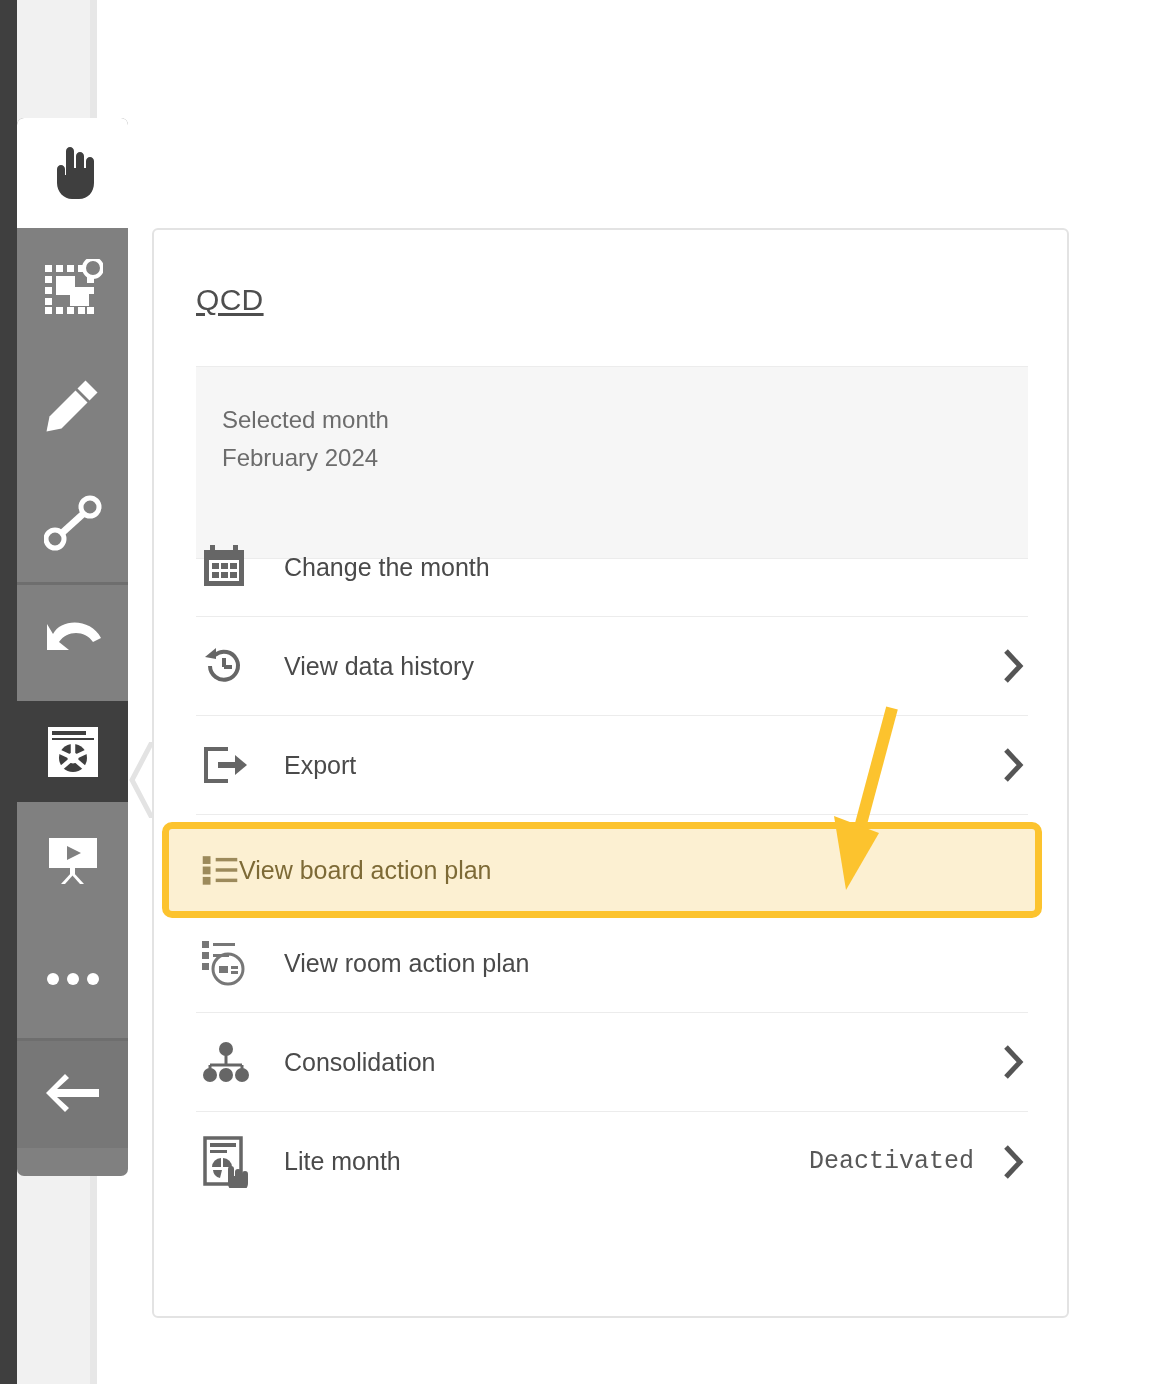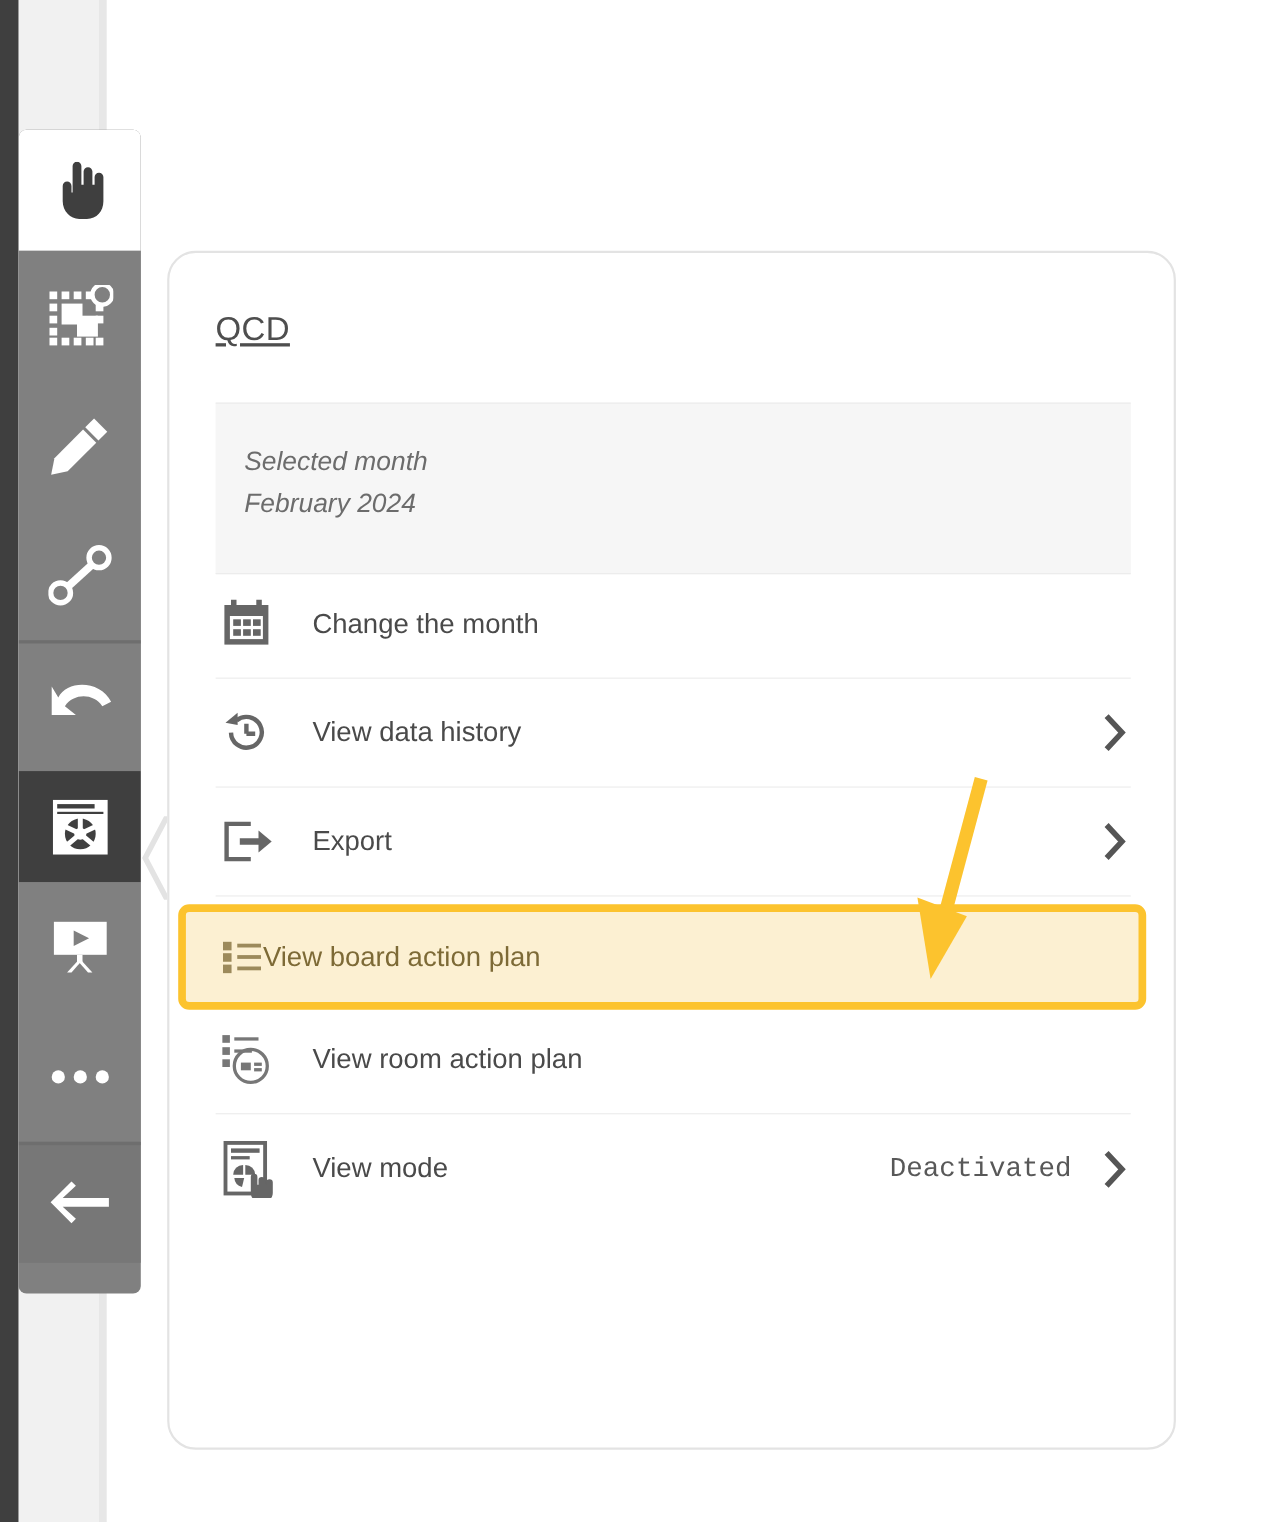--- a/index.html
+++ b/index.html
@@ -70,41 +70,40 @@
     z-index: 6;
   }
 
   
   .panel {
     position: absolute;
     left: 152px; top: 228px;
     width: 917px; height: 1090px;
     background: #ffffff;
     border: 2px solid #e3e3e3;
-    border-radius: 26px;
+    border-radius: 6px;
     z-index: 4;
   }
   .panel-title {
     position: absolute;
     left: 42px; top: 53px;
     font-size: 30px;
     color: #4e4e4e;
     letter-spacing: 0.3px;
   }
   .panel-title .u { text-decoration: underline; text-underline-offset: 3px; }
 
   .month-box {
     position: absolute;
     left: 42px; top: 136px;
-    width: 832px; height: 156px;
+    width: 832px; height: 193px;
     background: #f6f6f6;
     border-top: 1px solid #ececec;
     border-bottom: 1px solid #ececec;
     padding: 34px 0 0 26px;
-    font-style: italic;
   }
   .month-line {
     font-size: 24px;
     color: #6c6c6c;
     line-height: 38px;
     white-space: nowrap;
   }
 
   .menu {
     position: absolute;
@@ -397,34 +396,56 @@
             <circle cx="26" cy="30" r="15" fill="none" stroke="#777" stroke-width="3"></circle>
             <rect x="17" y="27" width="9" height="7" fill="#777"></rect>
             <rect x="29" y="27" width="7" height="3" fill="#777"></rect>
             <rect x="29" y="32" width="7" height="3" fill="#777"></rect>
           </svg>
         </div>
         <div class="row-label">View room action plan</div>
       </div>
 
 
+      <div class="row">
+        <div class="row-icon">
+          <svg width="48" height="42" viewBox="0 0 48 42">
+            <g fill="#666" stroke="#666" stroke-width="3">
+              <line x1="24" y1="10" x2="24" y2="24"></line>
+              <line x1="8" y1="24" x2="40" y2="24"></line>
+              <line x1="8" y1="24" x2="8" y2="31"></line>
+              <line x1="40" y1="24" x2="40" y2="31"></line>
+            </g>
+            <circle cx="24" cy="8" r="7" fill="#666"></circle>
+            <circle cx="8" cy="34" r="7" fill="#666"></circle>
+            <circle cx="24" cy="34" r="7" fill="#666"></circle>
+            <circle cx="40" cy="34" r="7" fill="#666"></circle>
+          </svg>
+        </div>
+        <div class="row-label">Consolidation</div>
+        <div class="chevron">
+          <svg width="22" height="36" viewBox="0 0 22 36">
+              <path d="M4 3 L18 18 L4 33" fill="none" stroke="#555" stroke-width="5"></path>
+            </svg>
+        </div>
+      </div>
 
       <div class="row no-border">
         <div class="row-icon">
           <svg width="48" height="52" viewBox="0 0 48 52">
             <rect x="3" y="2" width="36" height="46" fill="none" stroke="#666" stroke-width="3.5"></rect>
             <rect x="8" y="7" width="26" height="4" fill="#666"></rect>
             <rect x="8" y="14" width="17" height="3" fill="#666"></rect>
             <path d="M21 22 a9 9 0 0 1 9 9 l-9 0 z" fill="#666"></path>
             <path d="M19 22 a9 9 0 0 0 -9 9 l9 0 z" fill="#666"></path>
             <path d="M11 34 a9 9 0 0 0 7 8 l2 -8 z" fill="#666"></path>
             <path fill="#666" d="M26 33c0-2 1-3 3-3s3 1 3 3v7h1v-4c0-2 1-3 3-3s3 1 3 3v4h1v-2c0-2 1-3 3-3s3 1 3 3v9c0 5-3 8-8 8h-4c-5 0-8-3-8-8z"></path>
           </svg>
         </div>
-        <div class="row-label">View mode</div>
+        <div class="row-label">Lite month</div>
         <div class="row-value">Deactivated</div>
         <div class="chevron">
           <svg width="22" height="36" viewBox="0 0 22 36">
               <path d="M4 3 L18 18 L4 33" fill="none" stroke="#555" stroke-width="5"></path>
             </svg>
         </div>
       </div>
 
     </div>
   </div>

